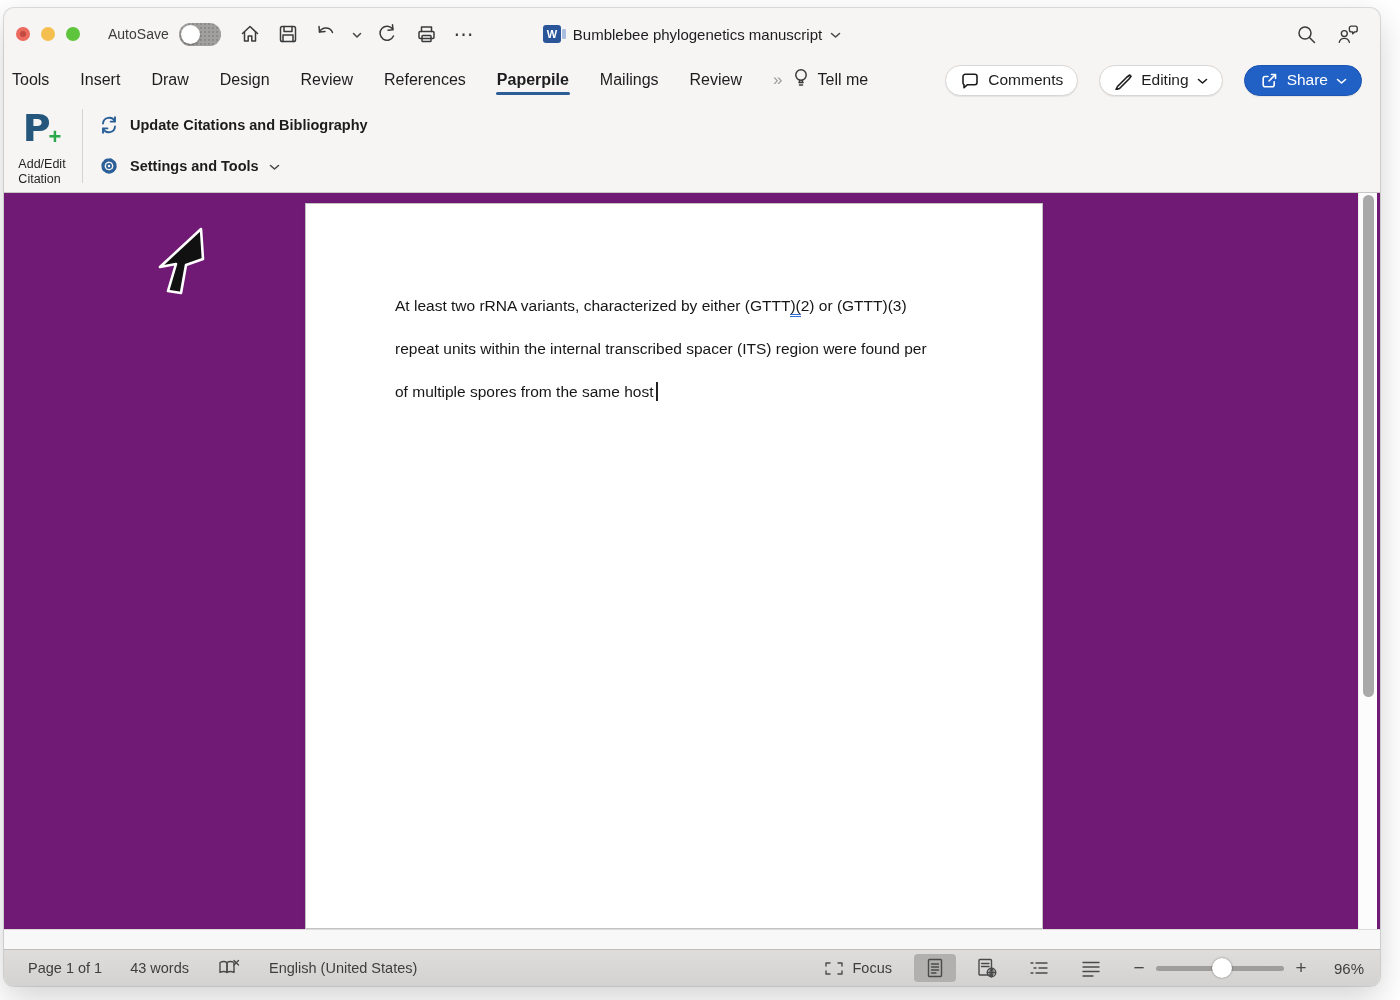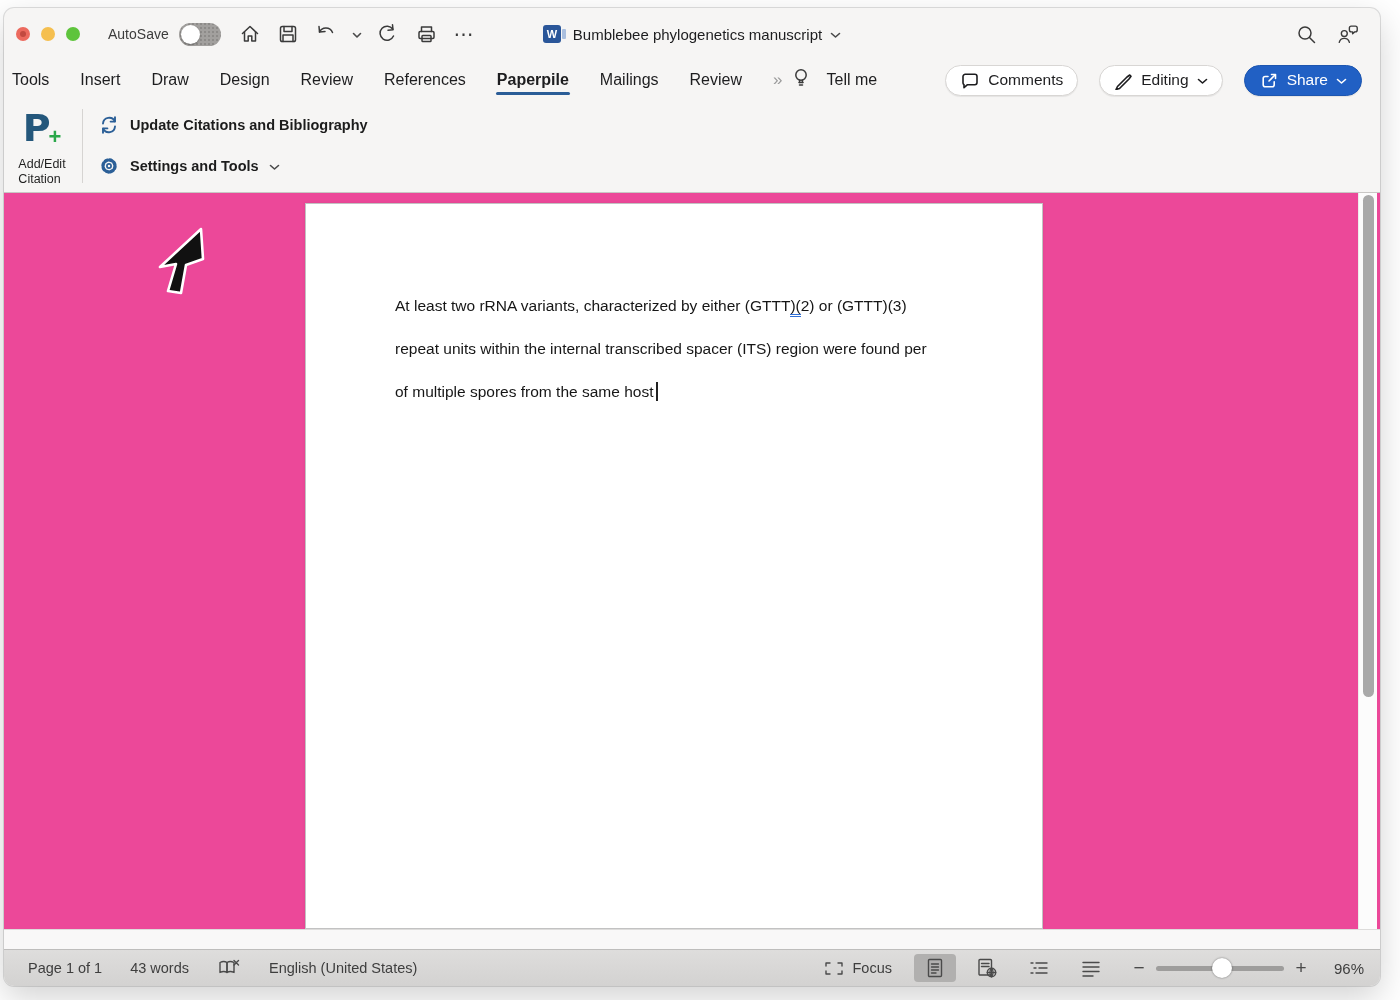--- a/index.html
+++ b/index.html
@@ -39,21 +39,21 @@
   .tb-right svg { stroke:#3a3a3a; fill:none; stroke-width:1.5; stroke-linecap:round; stroke-linejoin:round; }
   .chev { display:inline-block; }
   .chev svg { stroke:#4a4a4a; fill:none; stroke-width:1.6; stroke-linecap:round; stroke-linejoin:round; }
 
   
   .tabrow { height:40px; display:flex; align-items:center; padding:0 18px 0 8px; flex:none; }
   .tab { font-size:16px; color:#1d1d1f; margin-right:31px; position:relative; padding:8px 0; cursor:default; white-space:nowrap; }
   .tab.active { font-weight:bold; }
   .tab.active::after { content:""; position:absolute; left:-1px; right:-1px; bottom:2px; height:3.5px; border-radius:2px; background:#2b5d97; }
   .overflow-glyph { color:#9a9a9a; font-size:17px; margin-right:12px; letter-spacing:-2px; }
-  .tellme { display:flex; align-items:center; gap:16px; margin-right:18px;text-align:right; }
+  .tellme { display:flex; align-items:center; gap:7px; margin-right:18px;text-align:right; }
   .tellme svg { stroke:#3a3a3a; fill:none; stroke-width:1.5; stroke-linecap:round; stroke-linejoin:round; }
   .tellme-label { font-size:16px; color:#1d1d1f; white-space:nowrap; }
   .top-btns { margin-left:auto; display:flex; align-items:flex-end; gap:21px; }
   .pill { height:31px; border-radius:16px; background:#fff; border:1px solid #d8d6d4; box-shadow:0 1px 1px rgba(0,0,0,.07);
           display:flex; align-items:center; gap:8px; padding:0 14px; font-size:15.5px; color:#1d1d1f; white-space:nowrap; }
   .pill svg { stroke:#1d1d1f; fill:none; stroke-width:1.6; stroke-linecap:round; stroke-linejoin:round; }
   .pill.share { background:#2160c4; border-color:#1d56b0; color:#fff; }
   .pill.share svg { stroke:#fff; }
 
   
@@ -64,21 +64,21 @@
   .pp-plus { font-size:22px; font-weight:800; color:#2ba84a; line-height:22px; margin:18px 0 0 -2px; }
   .addedit-label { font-size:12.5px; color:#1f1f1f; text-align:left; line-height:1.2; margin-top:5px; }
   .ribbon-divider { position:absolute; left:78px; top:9px; bottom:9px; width:1px; background:#d6d4d2; }
   .ribbon-btn { position:absolute; left:94px; height:26px; display:flex; align-items:center; gap:10px; }
   .ribbon-btn.row1 { top:12px; }
   .ribbon-btn.row2 { top:53px; }
   .ribbon-btn svg.blue { stroke:#2b5f97; fill:none; stroke-width:1.9; stroke-linecap:round; stroke-linejoin:round; }
   .ribbon-btn-label { font-size:14.5px; font-weight:600; color:#1c1c1c; white-space:nowrap; }
 
   
-  .docarea { flex:1; background:#ec4899; position:relative; overflow:hidden; }
+  .docarea { flex:1; background:#701a75; position:relative; overflow:hidden; }
   .page { position:absolute; left:301px; top:10px; width:738px; height:726px; background:#fff; border:1px solid #c2c2c2; box-shadow:0 0 3px rgba(0,0,0,.08); }
   .pagetext { position:absolute; left:89px; top:80px; width:580px; font-size:15.5px; color:#161616; line-height:43px; font-family:"Liberation Sans", sans-serif; }
   .flagged { border-bottom:3px double #2f6fd6; padding-bottom:0px; }
   .caret { display:inline-block; width:1.5px; height:19px; background:#222; vertical-align:-4px; margin-left:3px; }
   .cursor-arrow { position:absolute; left:136px; top:22px; }
   .scroll-track { position:absolute; right:3px; top:0; bottom:0; width:19px; background:#fcfcfc; border-left:1px solid #ececec; }
   .scroll-thumb { position:absolute; left:4px; top:2px; width:11px; height:502px; border-radius:6px; background:#a9a9a9; }
 
   
   .bottomstrip { height:20px; background:#f9f8f8; border-top:1px solid #dddcdb; flex:none; }

